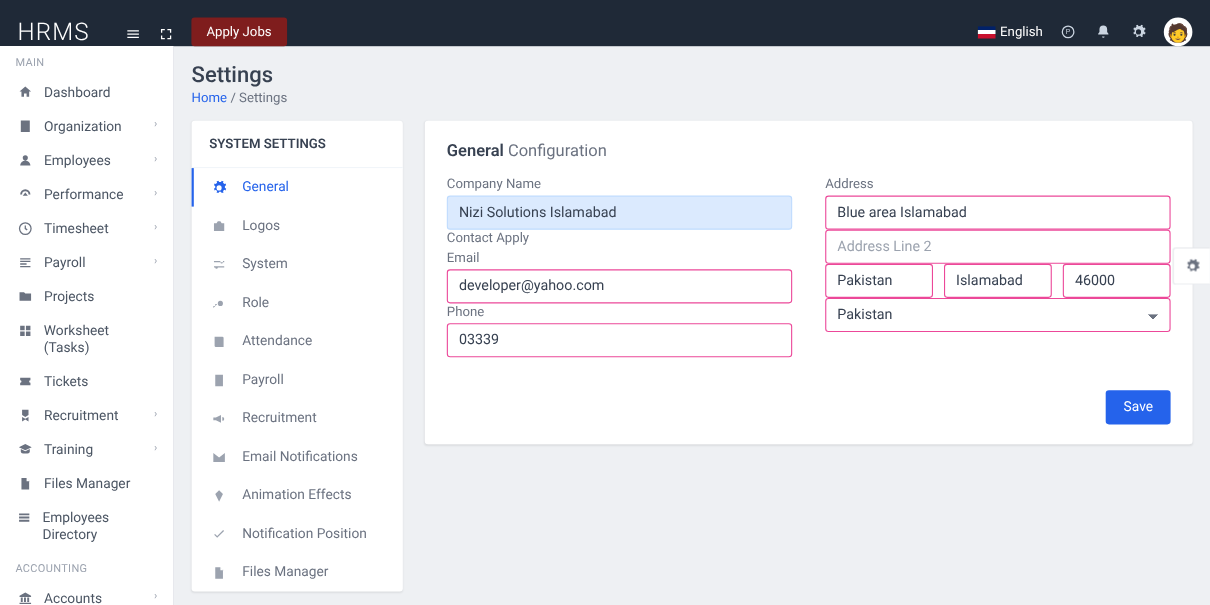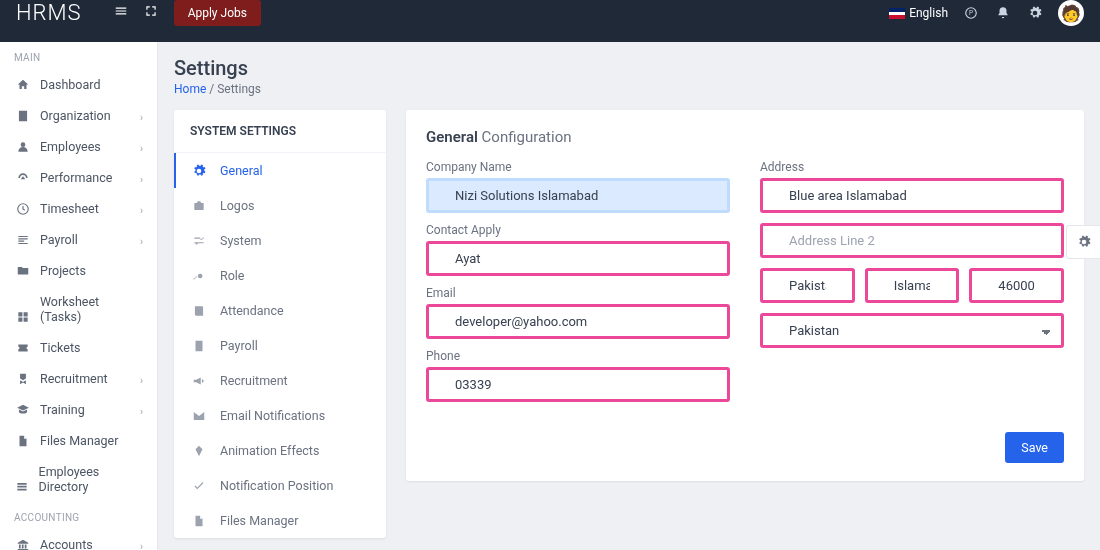--- a/index.html
+++ b/index.html
@@ -1,49 +1,49 @@
 <!DOCTYPE html>
 <html><head>
 <meta charset="utf-8">
 <style>
 *{box-sizing:border-box;margin:0;padding:0;font-family:-apple-system,BlinkMacSystemFont,"Segoe UI",Roboto,sans-serif}
 body{background:#eef0f3;color:#444;font-size:13px;overflow:hidden}
-.topbar{background:#1f2937;height:42px;display:flex;align-items:flex-start;padding:0 16px;color:#fff}
+.topbar{background:#1f2937;height:42px;display:flex;align-items:flex-end;padding:0 16px;color:#fff}
 .brand{font-size:22px;font-weight:300;letter-spacing:1px;margin-right:28px}
 .ticon{width:22px;height:22px;display:inline-flex;align-items:center;justify-content:center;margin-right:8px;cursor:pointer}
 .apply-btn{background:#7f1d1d;color:#fff;border:none;padding:6px 14px;border-radius:3px;font-size:12px;cursor:pointer;margin-left:4px}
 .topbar-right{margin-left:auto;display:flex;align-items:center;gap:14px}
 .lang{display:flex;align-items:center;gap:4px;font-size:12px}
 .flag{width:16px;height:11px;background:linear-gradient(to bottom,#012169 33%,#fff 33%,#fff 66%,#c8102e 66%)}
 .topicon{width:18px;height:18px;display:inline-flex;align-items:center;justify-content:center;cursor:pointer;color:#cbd5e1}
 .avatar{width:26px;height:26px;border-radius:50%;background:#fff;display:flex;align-items:center;justify-content:center;font-size:16px;cursor:pointer}
 .layout{display:flex;height:calc(100vh - 42px)}
 .sidebar{width:158px;background:#fff;border-right:1px solid #e5e7eb;overflow-y:auto;padding-bottom:20px}
 .side-head{font-size:10px;color:#9ca3af;padding:10px 14px 6px;letter-spacing:.3px}
-.side-item{display:flex;align-items:flex-end;padding:8px 14px;color:#4b5563;cursor:pointer;font-size:12.5px}
+.side-item{display:flex;align-items:flex-start;padding:8px 14px;color:#4b5563;cursor:pointer;font-size:12.5px}
 .side-item .si{width:18px;margin-right:8px;color:#6b7280;display:inline-flex;align-items:center;justify-content:center}
 .side-item .chev{margin-left:auto;color:#9ca3af;font-size:10px}
 .main{flex:1;overflow-y:auto;padding:14px 16px}
 .page-title{font-size:20px;color:#374151;font-weight:500}
 .crumbs{font-size:12px;color:#6b7280;margin-top:2px}
 .crumbs a{color:#2563eb;text-decoration:none}
 .content-row{display:flex;gap:20px;margin-top:14px;align-items:flex-start}
-.settings-nav{width:212px;background:#fff;border-radius:3px;box-shadow:0 1px 2px rgba(0,0,0,.08)}
+.settings-nav{width:192px;background:#fff;border-radius:3px;box-shadow:0 1px 2px rgba(0,0,0,.08)}
 .sn-head{font-size:12px;font-weight:600;color:#374151;padding:14px 16px;border-bottom:1px solid #f1f5f9}
 .sn-item{display:flex;align-items:center;padding:10px 16px;color:#6b7280;cursor:pointer;font-size:12.5px;border-left:2px solid transparent}
 .sn-item .sni{width:20px;margin-right:8px;color:#9ca3af;display:inline-flex}
 .sn-item.active{color:#2563eb;border-left-color:#2563eb}
 .sn-item.active .sni{color:#2563eb}
 .panel{flex:1;background:#fff;border-radius:3px;box-shadow:0 1px 2px rgba(0,0,0,.08);padding:18px 20px}
 .panel-title{font-size:15px;color:#6b7280;margin-bottom:14px}
 .panel-title b{font-weight:600;color:#374151}
 .form-row{display:flex;gap:30px}
-.form-col{flex:1;display:flex;flex-direction:column;gap:10px}
+.form-col{flex:1;display:flex;flex-direction:column;}
 .fgroup label{font-size:12px;color:#6b7280;display:block;margin-bottom:4px}
-.finput{width:100%;border:3px solid #ec4899;border-radius:3px;padding:7px 26px;font-size:13px;color:#374151;background:#fff}
+.finput{width:100%;border:1px solid #ec4899;border-radius:3px;padding:7px 10px;font-size:13px;color:#374151;background:#fff}
 .finput.highlight{background:#dbeafe;border-color:#bfdbfe}
 .finput::placeholder{color:#9ca3af}
 .addr-row{display:flex;gap:10px}
 .addr-row .finput{flex:1}
 .sel{appearance:none;background-image:linear-gradient(45deg,transparent 50%,#6b7280 50%),linear-gradient(135deg,#6b7280 50%,transparent 50%);background-position:calc(100% - 15px) 14px,calc(100% - 10px) 14px;background-size:5px 5px,5px 5px;background-repeat:no-repeat}
 .save-row{display:flex;justify-content:flex-end;margin-top:30px}
 .save-btn{background:#2563eb;color:#fff;border:none;padding:8px 16px;border-radius:3px;font-size:12.5px;cursor:pointer}
 .float-gear{position:fixed;right:0;top:225px;background:#fff;border:1px solid #e5e7eb;border-right:none;width:34px;height:34px;display:flex;align-items:center;justify-content:center;cursor:pointer;color:#6b7280;border-radius:3px 0 0 3px}
 svg{width:14px;height:14px;fill:currentColor}
 .sidebar::-webkit-scrollbar,.main::-webkit-scrollbar{width:6px}
@@ -325,21 +325,20 @@
       <div class="panel">
         <div class="panel-title"><b>General</b><span> Configuration</span></div>
         <div class="form-row">
           <div class="form-col">
             <div class="fgroup">
               <label>Company Name</label>
               <input class="finput highlight" value="Nizi Solutions Islamabad" style="">
             </div>
             <div class="fgroup">
               <label>Contact Apply</label>
-              <input class="finput" value="Ayat" style="">
             </div>
             <div class="fgroup">
               <label>Email</label>
               <input class="finput" style="text-align: left;" value="developer@yahoo.com">
             </div>
             <div class="fgroup">
               <label>Phone</label>
               <input class="finput" value="03339" style="">
             </div>
           </div>

